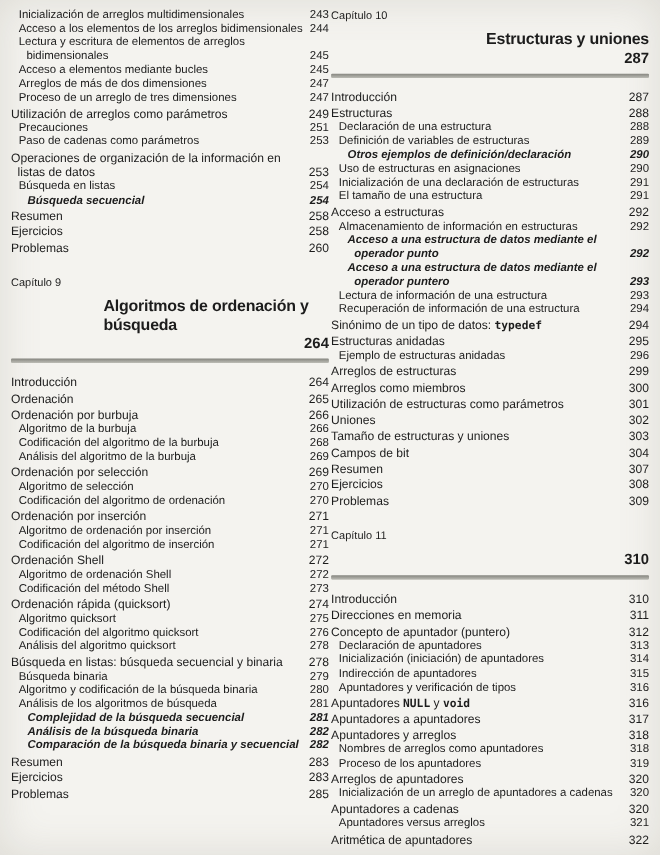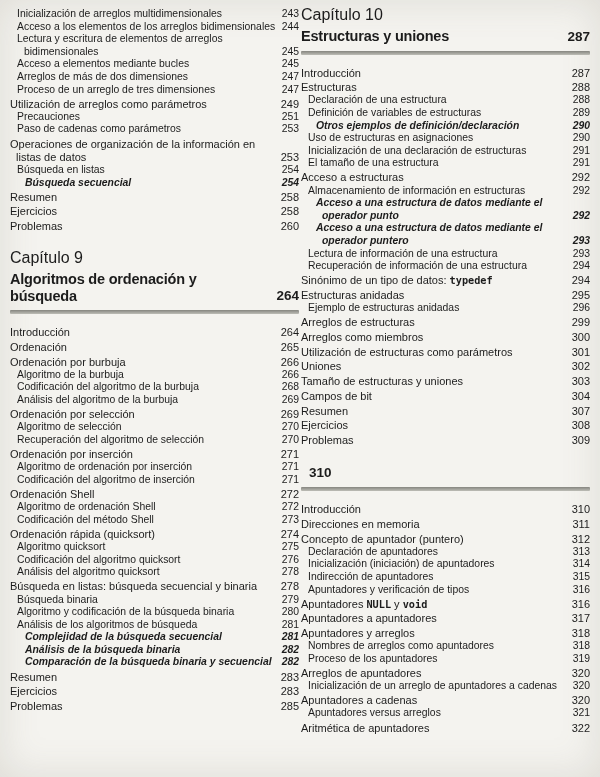--- a/index.html
+++ b/index.html
@@ -16,22 +16,22 @@
     color:var(--ink,#1c1c1c);
     display:flex;
     gap:2px;
     padding:8px 10px 0 10px;
     overflow:hidden;
   }
   .col{flex:1 1 0;min-width:0;}
   .section + .section{margin-top:18px;}
 
   
-  .chap-label{font-size:16px;line-height:13px;margin:0 0 7px 0;}
-  .chap-title-row{display:flex;justify-content:space-between;align-items:flex-end;}
+  .chap-label{font-size:10px;line-height:13px;margin:0 0 7px 0;}
+  .chap-title-row{display:flex;justify-content:space-between;align-items:flex-end;flex-direction:column;}
   .chap-title{font-weight:bold;font-size:14.5px;line-height:16.5px;max-width:205px;letter-spacing:-0.2px;}
   .chap-page{font-weight:bold;font-size:13.5px;line-height:16px;padding-left:8px;}
   .rule{height:4px;background:linear-gradient(to bottom,var(--rule,#85857f),#bdbdb6);margin:6px 0 12px 0;border-radius:1px;}
 
   
   .entry{display:flex;justify-content:space-between;align-items:flex-end;}
   .entry .t{flex:1 1 auto;min-width:0;}
   .entry .p{flex:0 0 auto;padding-left:6px;white-space:nowrap;}
   .entry.lvl0{font-size:11px;line-height:13.2px;margin-top:1.5px;}
   .entry.lvl1{font-size:10.4px;line-height:12.6px;}
@@ -168,21 +168,21 @@
     <span class="t"><span>Ordenación por selección</span></span>
     <span class="p">269</span>
   </div>
 
   <div class="entry lvl1">
     <span class="t"><span>Algoritmo de selección</span></span>
     <span class="p">270</span>
   </div>
 
   <div class="entry lvl1">
-    <span class="t"><span>Recuperación del algoritmo de selección</span></span>
+    <span class="t"><span>Codificación del algoritmo de ordenación</span></span>
     <span class="p">270</span>
   </div>
 
   <div class="entry lvl0">
     <span class="t"><span>Ordenación por inserción</span></span>
     <span class="p">271</span>
   </div>
 
   <div class="entry lvl1">
     <span class="t"><span>Algoritmo de ordenación por inserción</span></span>
@@ -416,20 +416,21 @@
     <span class="p">308</span>
   </div>
 
   <div class="entry lvl0">
     <span class="t"><span>Problemas</span></span>
     <span class="p">309</span>
   </div>
 </div>
       <div class="section">
   <div class="chapter-head">
+    <div class="chap-label">Capítulo 11</div>
     <div class="chap-title-row">
       <span class="chap-page">310</span>
     </div>
     <div class="rule"></div>
   </div>
 
   <div class="entry lvl0">
     <span class="t"><span>Introducción</span></span>
     <span class="p">310</span>
   </div>

